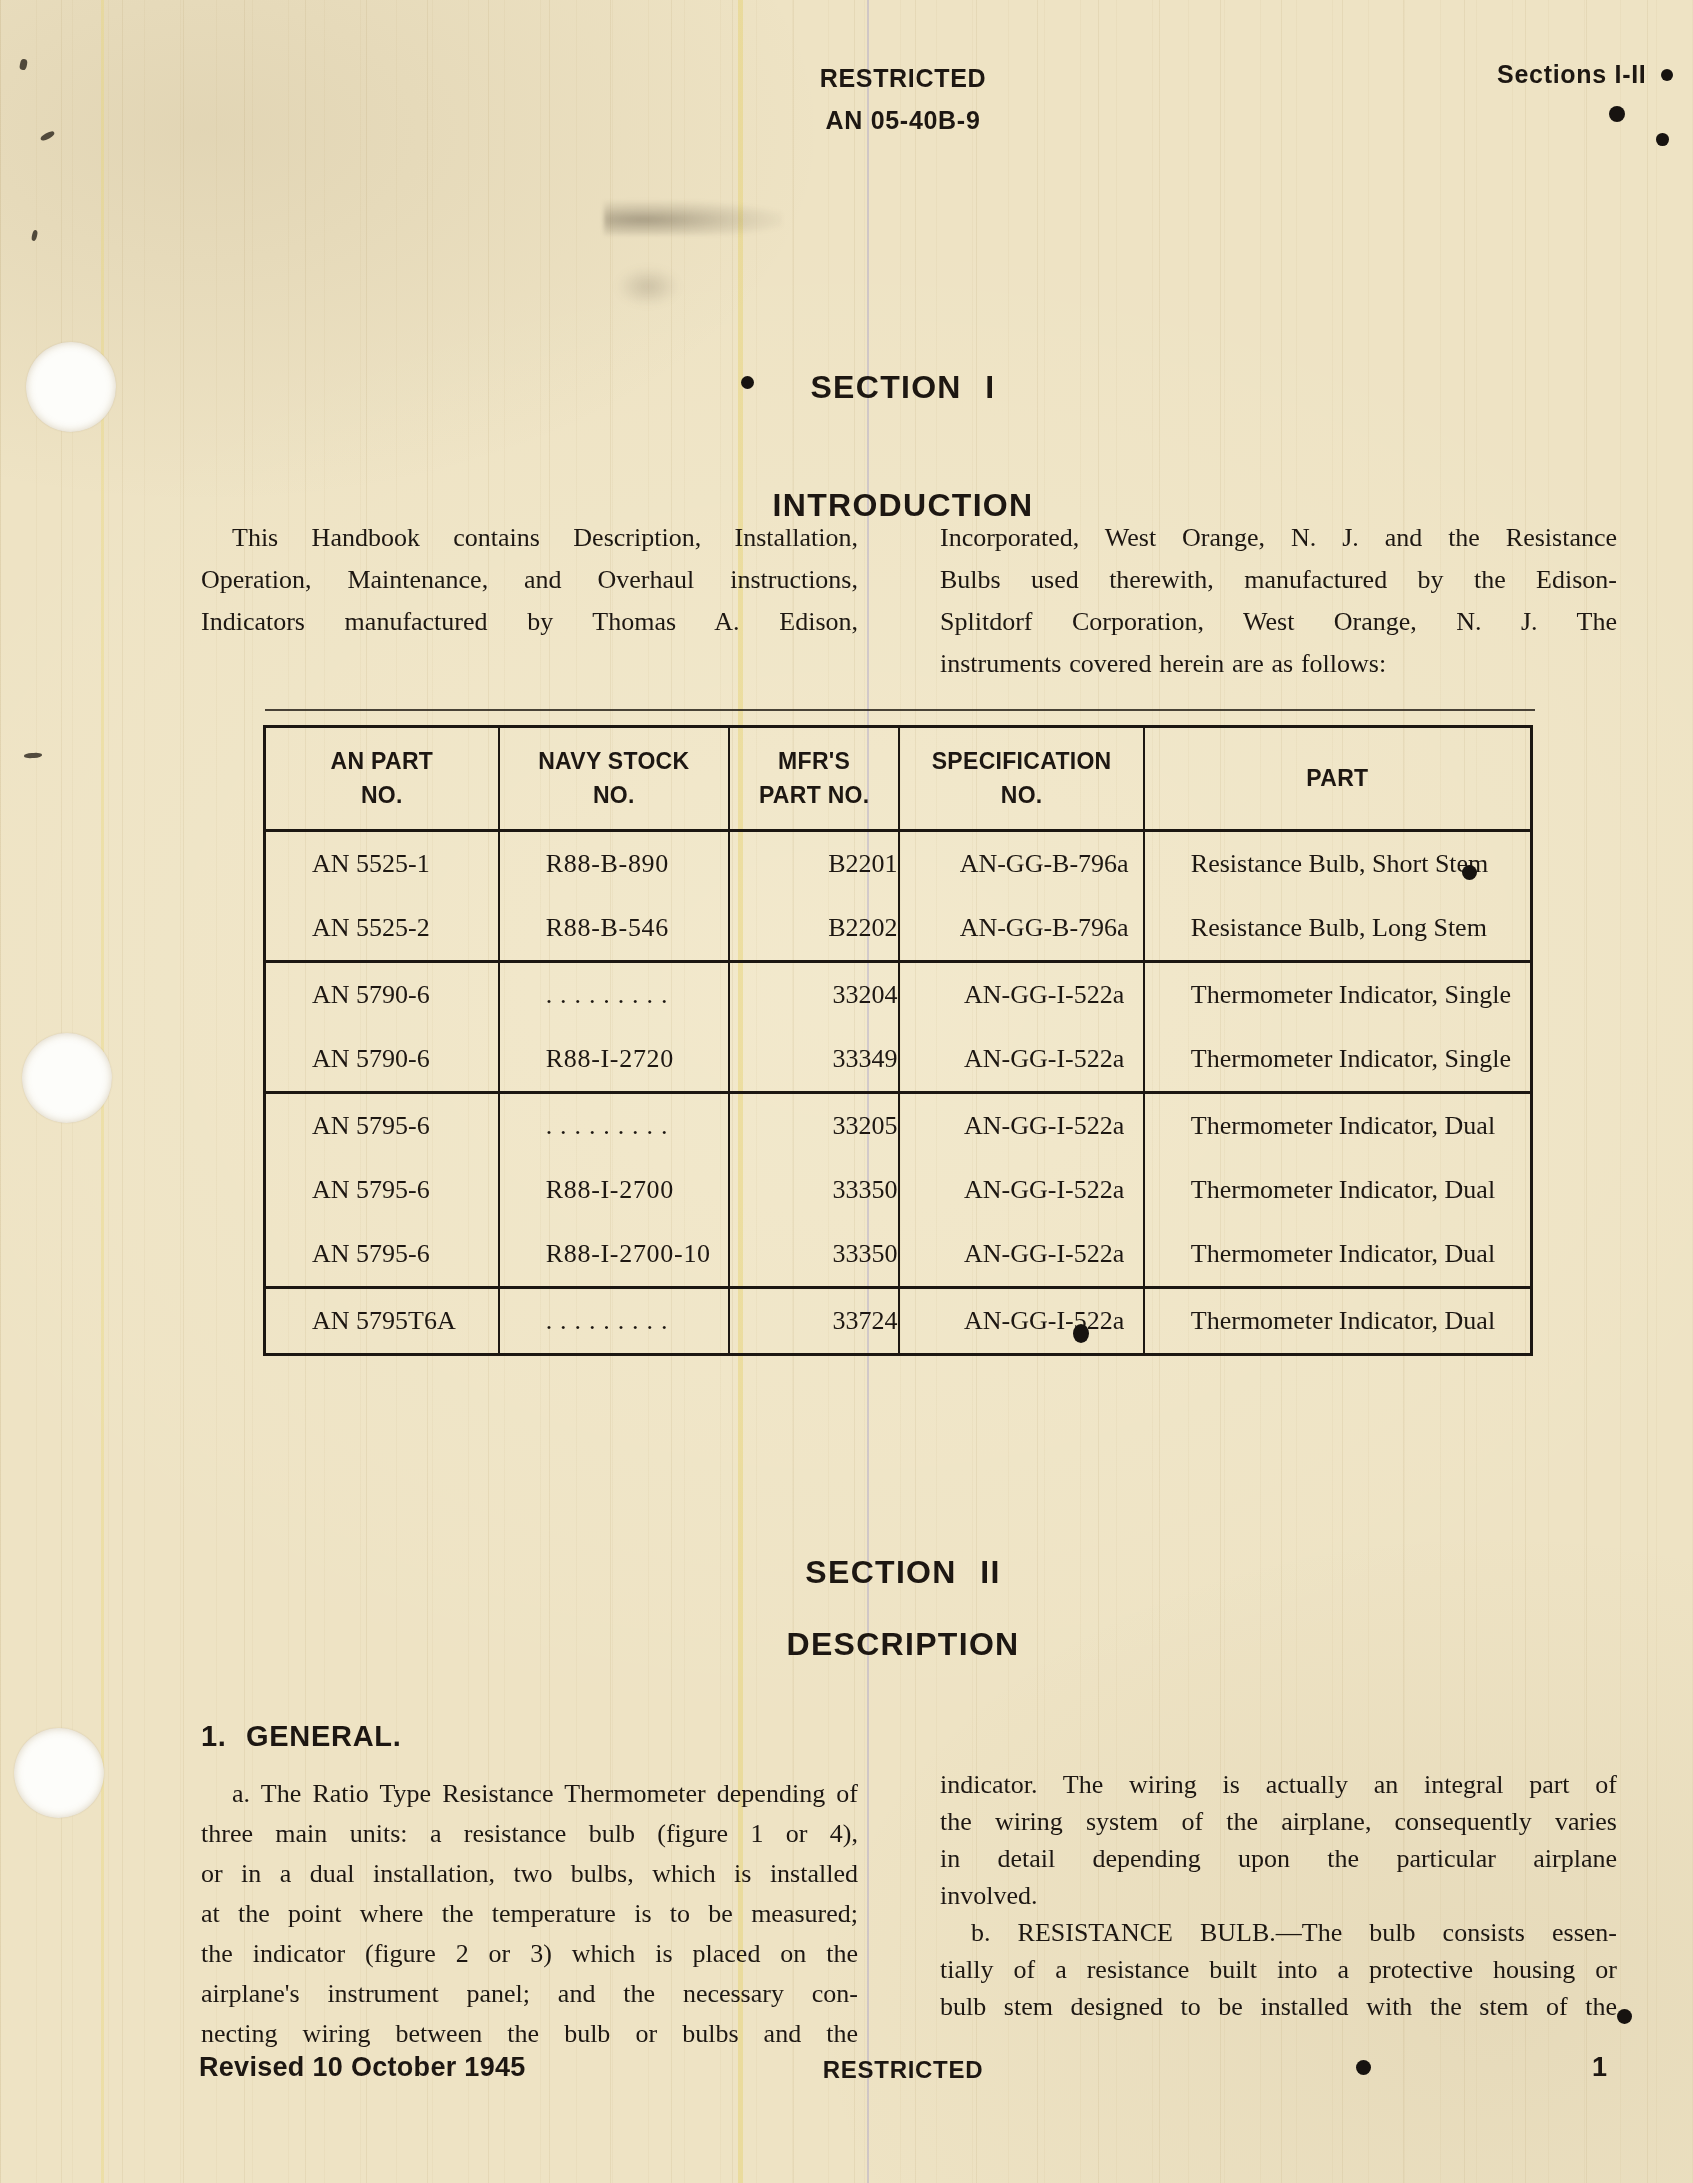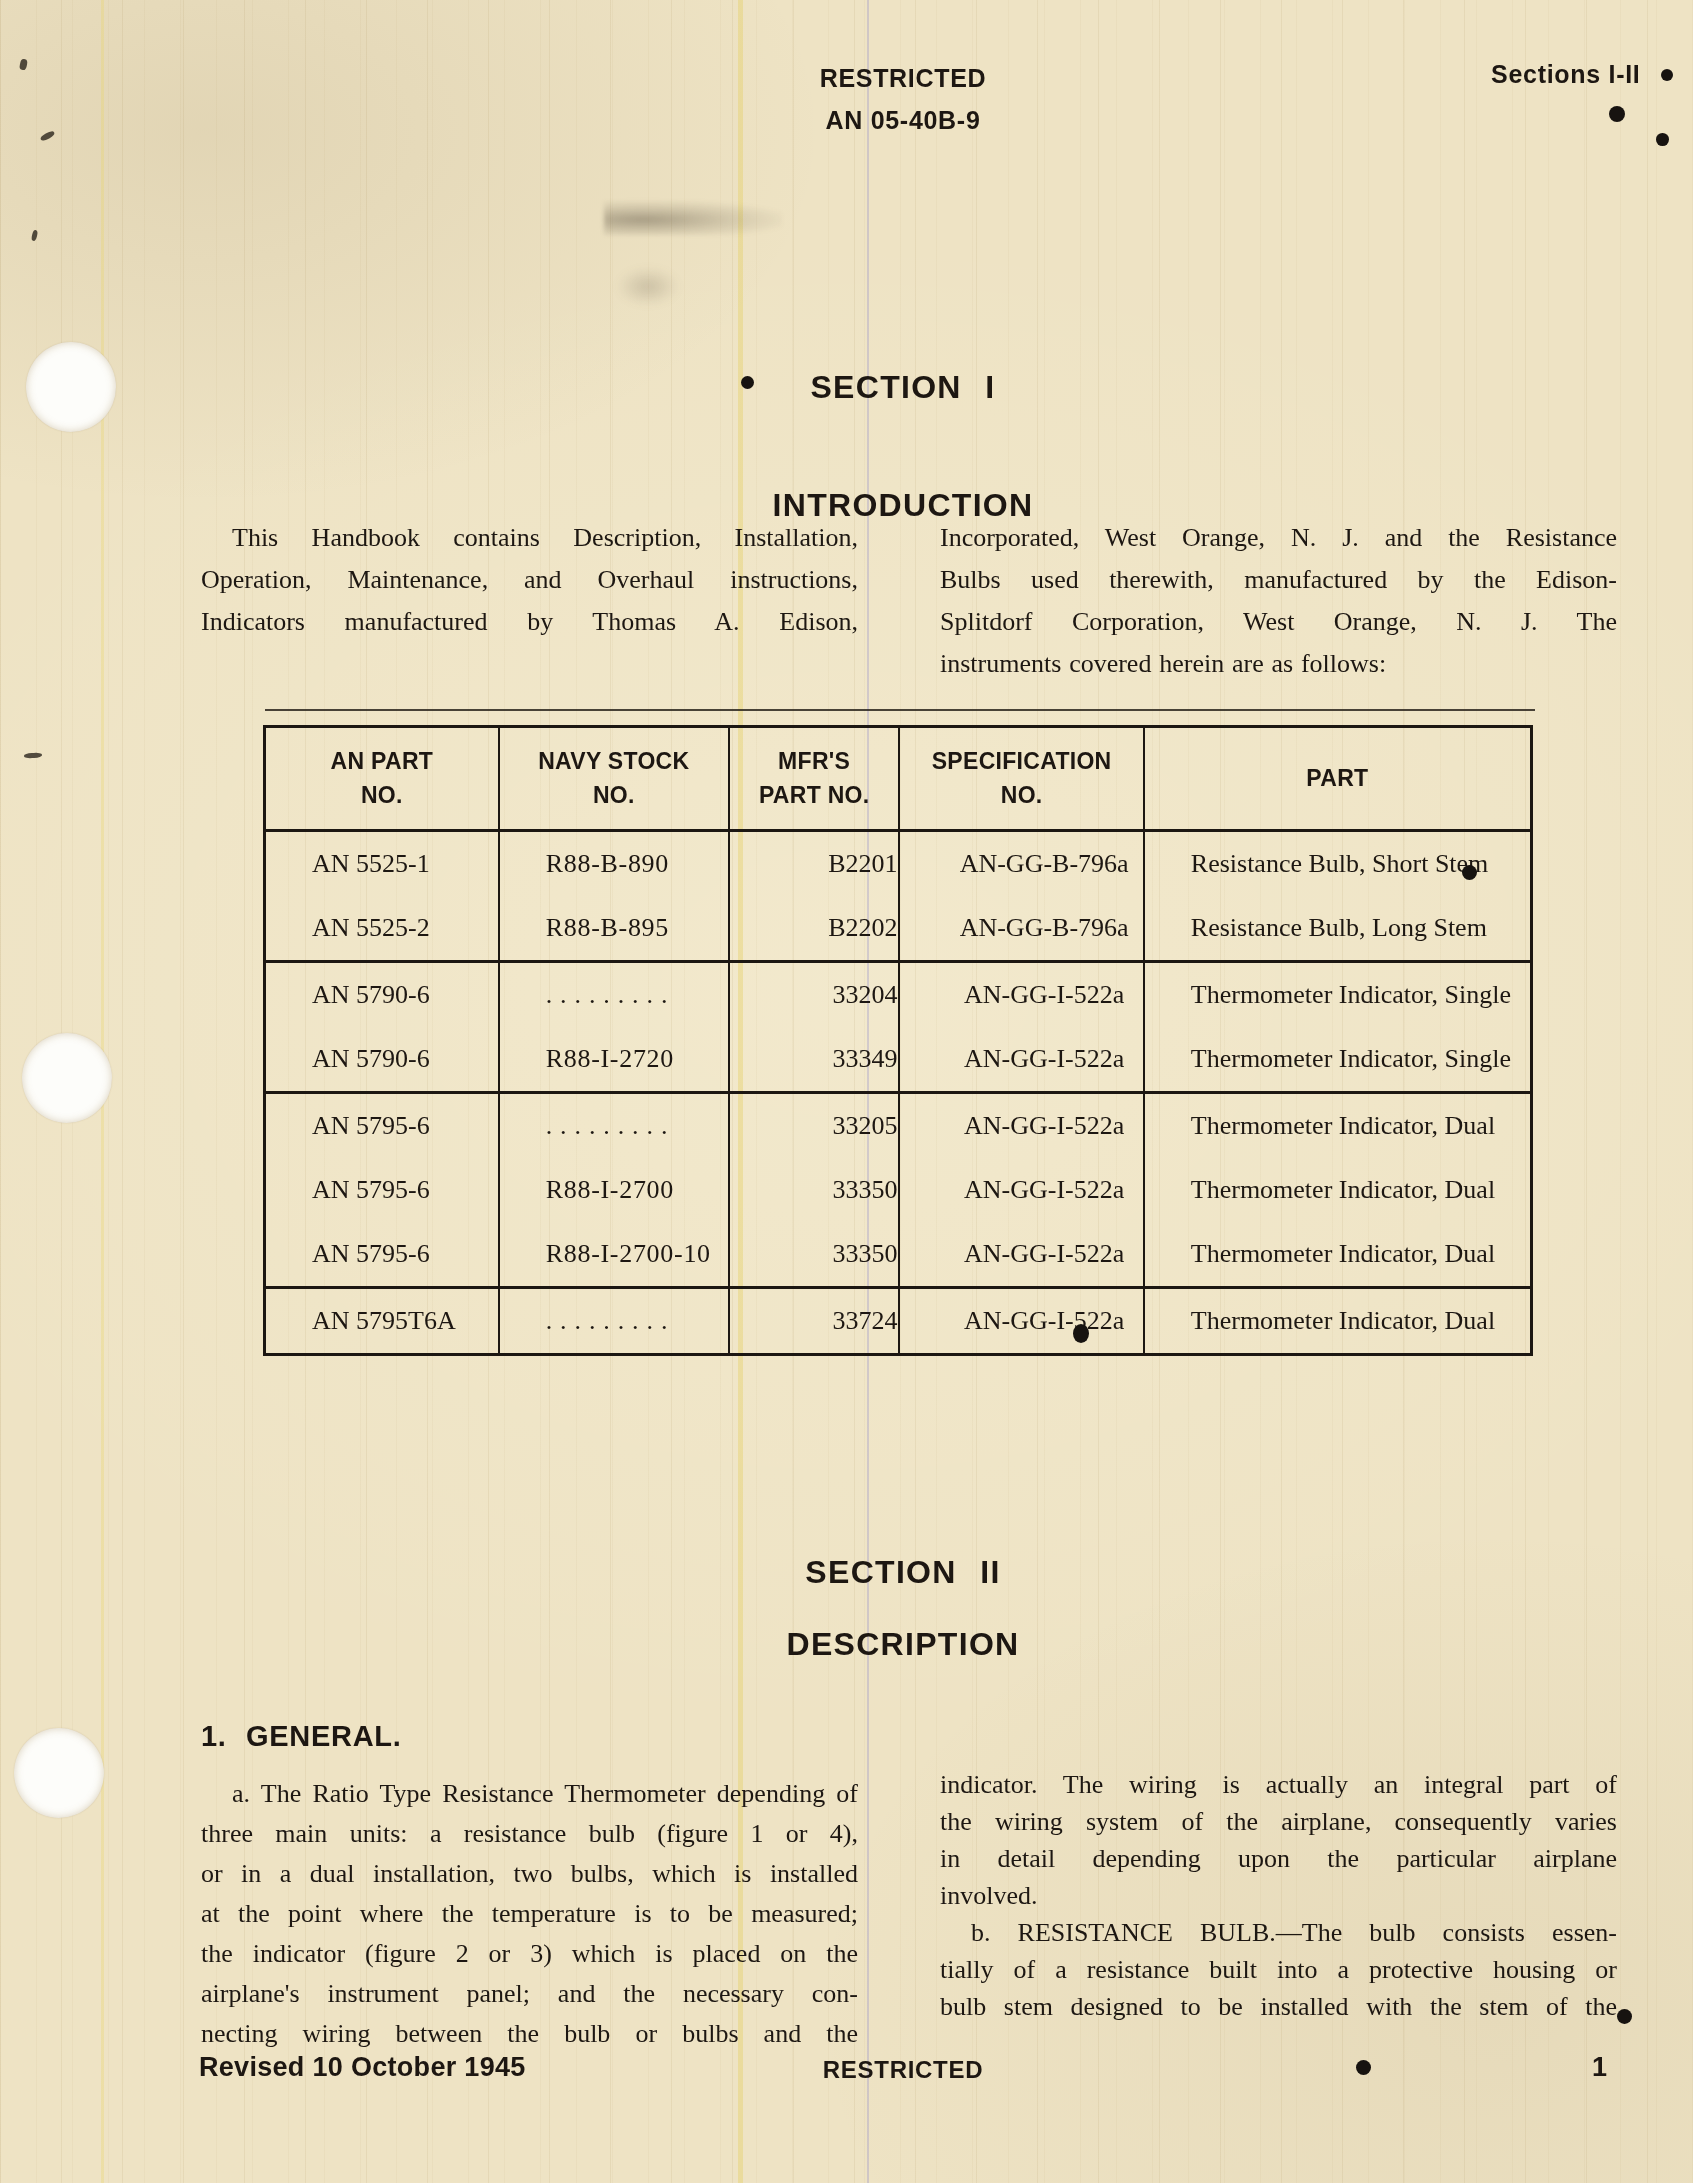--- a/index.html
+++ b/index.html
@@ -29,21 +29,21 @@
         box-shadow:inset 0 0 8px rgba(150,120,70,.35), 0 0 1.3px rgba(150,120,70,.3);}
 
   
   .dot{position:absolute;background:#171310;border-radius:50%;}
   .mark{position:absolute;background:#2b241c;border-radius:45%;opacity:.8;}
   .smudge{position:absolute;filter:blur(2px);}
 
   
   .hdr-restricted{top:64px;font-size:25px;letter-spacing:0.7px;}
   .hdr-doc{top:106px;font-size:25px;letter-spacing:0.7px;}
-  .hdr-sections{position:absolute;top:60px;right:21.5px;font-size:25px;letter-spacing:0.7px;display:flex;align-items:center;gap:20px;}
+  .hdr-sections{position:absolute;top:60px;right:21.5px;font-size:25px;letter-spacing:0.7px;display:flex;align-items:center;gap:14px;}
   .hdr-sections .bullet{width:12px;height:12px;border-radius:50%;background:#171310;display:inline-block;}
   .ftr-revised{position:absolute;left:199px;top:2052px;font-size:27px;letter-spacing:0.3px;}
   .ftr-restricted{top:2056px;font-size:24px;letter-spacing:0.7px;}
   .ftr-page{position:absolute;left:1592px;top:2052px;font-size:27px;}
 
   
   .sec-title{font-size:32px;letter-spacing:1.3px;word-spacing:13.4px;}
   .sec-sub{font-size:32px;letter-spacing:1.3px;}
   .general-heading{position:absolute;left:201px;top:1720px;font-size:29px;letter-spacing:0.7px;word-spacing:10.7px;}
 
@@ -151,21 +151,21 @@
     <tbody>
       <tr>
         <td class="c-an">AN 5525-1</td>
         <td class="c-navy">R88-B-890</td>
         <td class="c-mfr">B2201</td>
         <td class="c-spec">AN-GG-B-796a</td>
         <td class="c-part">Resistance Bulb, Short Stem</td>
       </tr>
       <tr class="sep">
         <td class="c-an">AN 5525-2</td>
-        <td class="c-navy">R88-B-895</td>
+        <td class="c-navy">R88-B-546</td>
         <td class="c-mfr">B2202</td>
         <td class="c-spec">AN-GG-B-796a</td>
         <td class="c-part">Resistance Bulb, Long Stem</td>
       </tr>
       <tr>
         <td class="c-an">AN 5790-6</td>
         <td class="c-navy">. . . . . . . . .</td>
         <td class="c-mfr">33204</td>
         <td class="c-spec">AN-GG-I-522a</td>
         <td class="c-part">Thermometer Indicator, Single</td>

